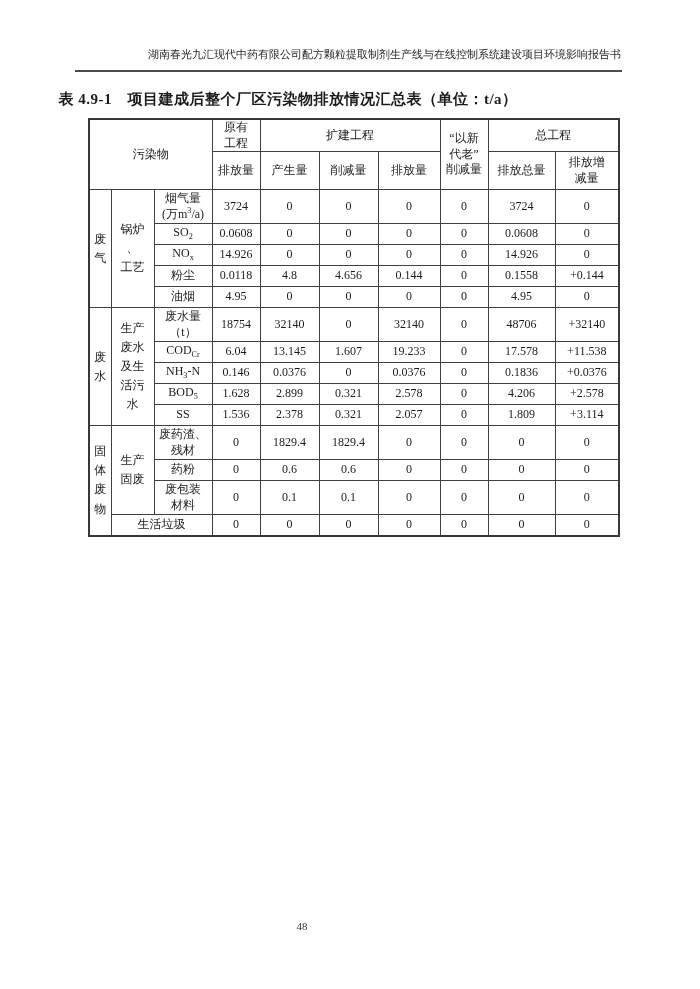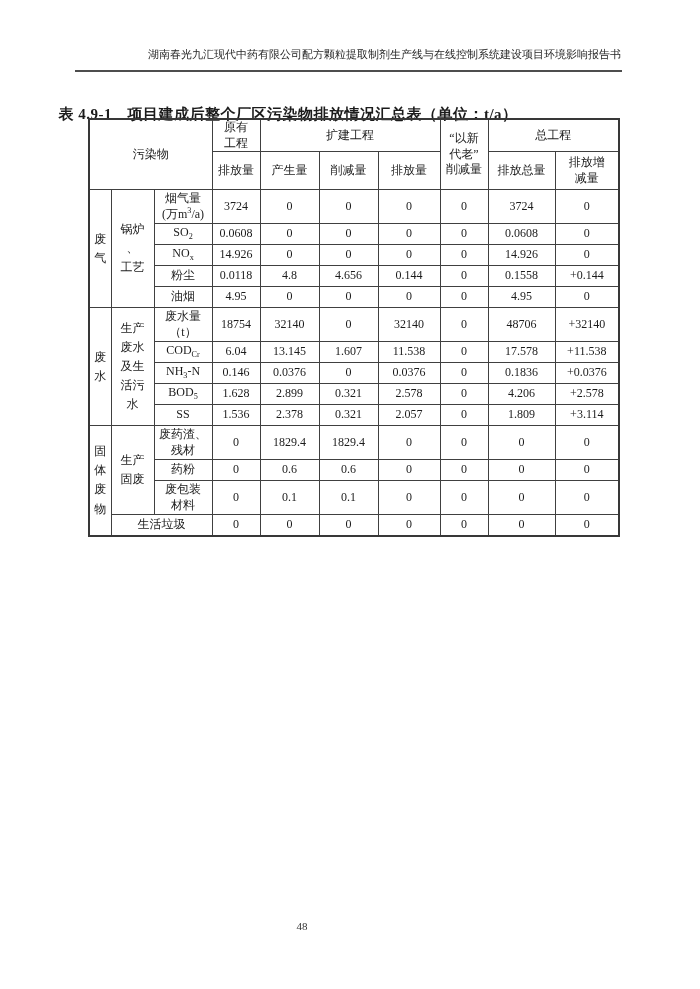--- a/index.html
+++ b/index.html
@@ -17,21 +17,21 @@
     font-size:11px;
     color:#262626;
     white-space:nowrap;
     font-family:Liberation Mono, monospace;
   }
   .header-rule {
     position:absolute; top:70px; left:75px; width:547px; height:2px;
     background:#4d4d4d;
   }
   .table-title {
-    position:absolute; top:105px; left:0; width:576px;
+    position:absolute; top:90px; left:0; width:576px;
     text-align:center;
     font-size:15px;
     font-weight:bold;
     letter-spacing:0.5px;
   }
   table.pollutant-table {
     position:absolute; top:118px; left:88px;
     width:530px;
     border-collapse:collapse;
     table-layout:fixed;
@@ -161,21 +161,21 @@
         <td class="value-cell">32140</td>
         <td class="value-cell">0</td>
         <td class="value-cell">48706</td>
         <td class="value-cell">+32140</td>
       </tr>
       <tr class="short">
         <td class="item-cell">COD<sub>Cr</sub></td>
         <td class="value-cell">6.04</td>
         <td class="value-cell">13.145</td>
         <td class="value-cell">1.607</td>
-        <td class="value-cell">11.538</td>
+        <td class="value-cell">19.233</td>
         <td class="value-cell">0</td>
         <td class="value-cell">17.578</td>
         <td class="value-cell">+11.538</td>
       </tr>
       <tr class="short">
         <td class="item-cell">NH<sub>3</sub>-N</td>
         <td class="value-cell">0.146</td>
         <td class="value-cell">0.0376</td>
         <td class="value-cell">0</td>
         <td class="value-cell">0.0376</td>

